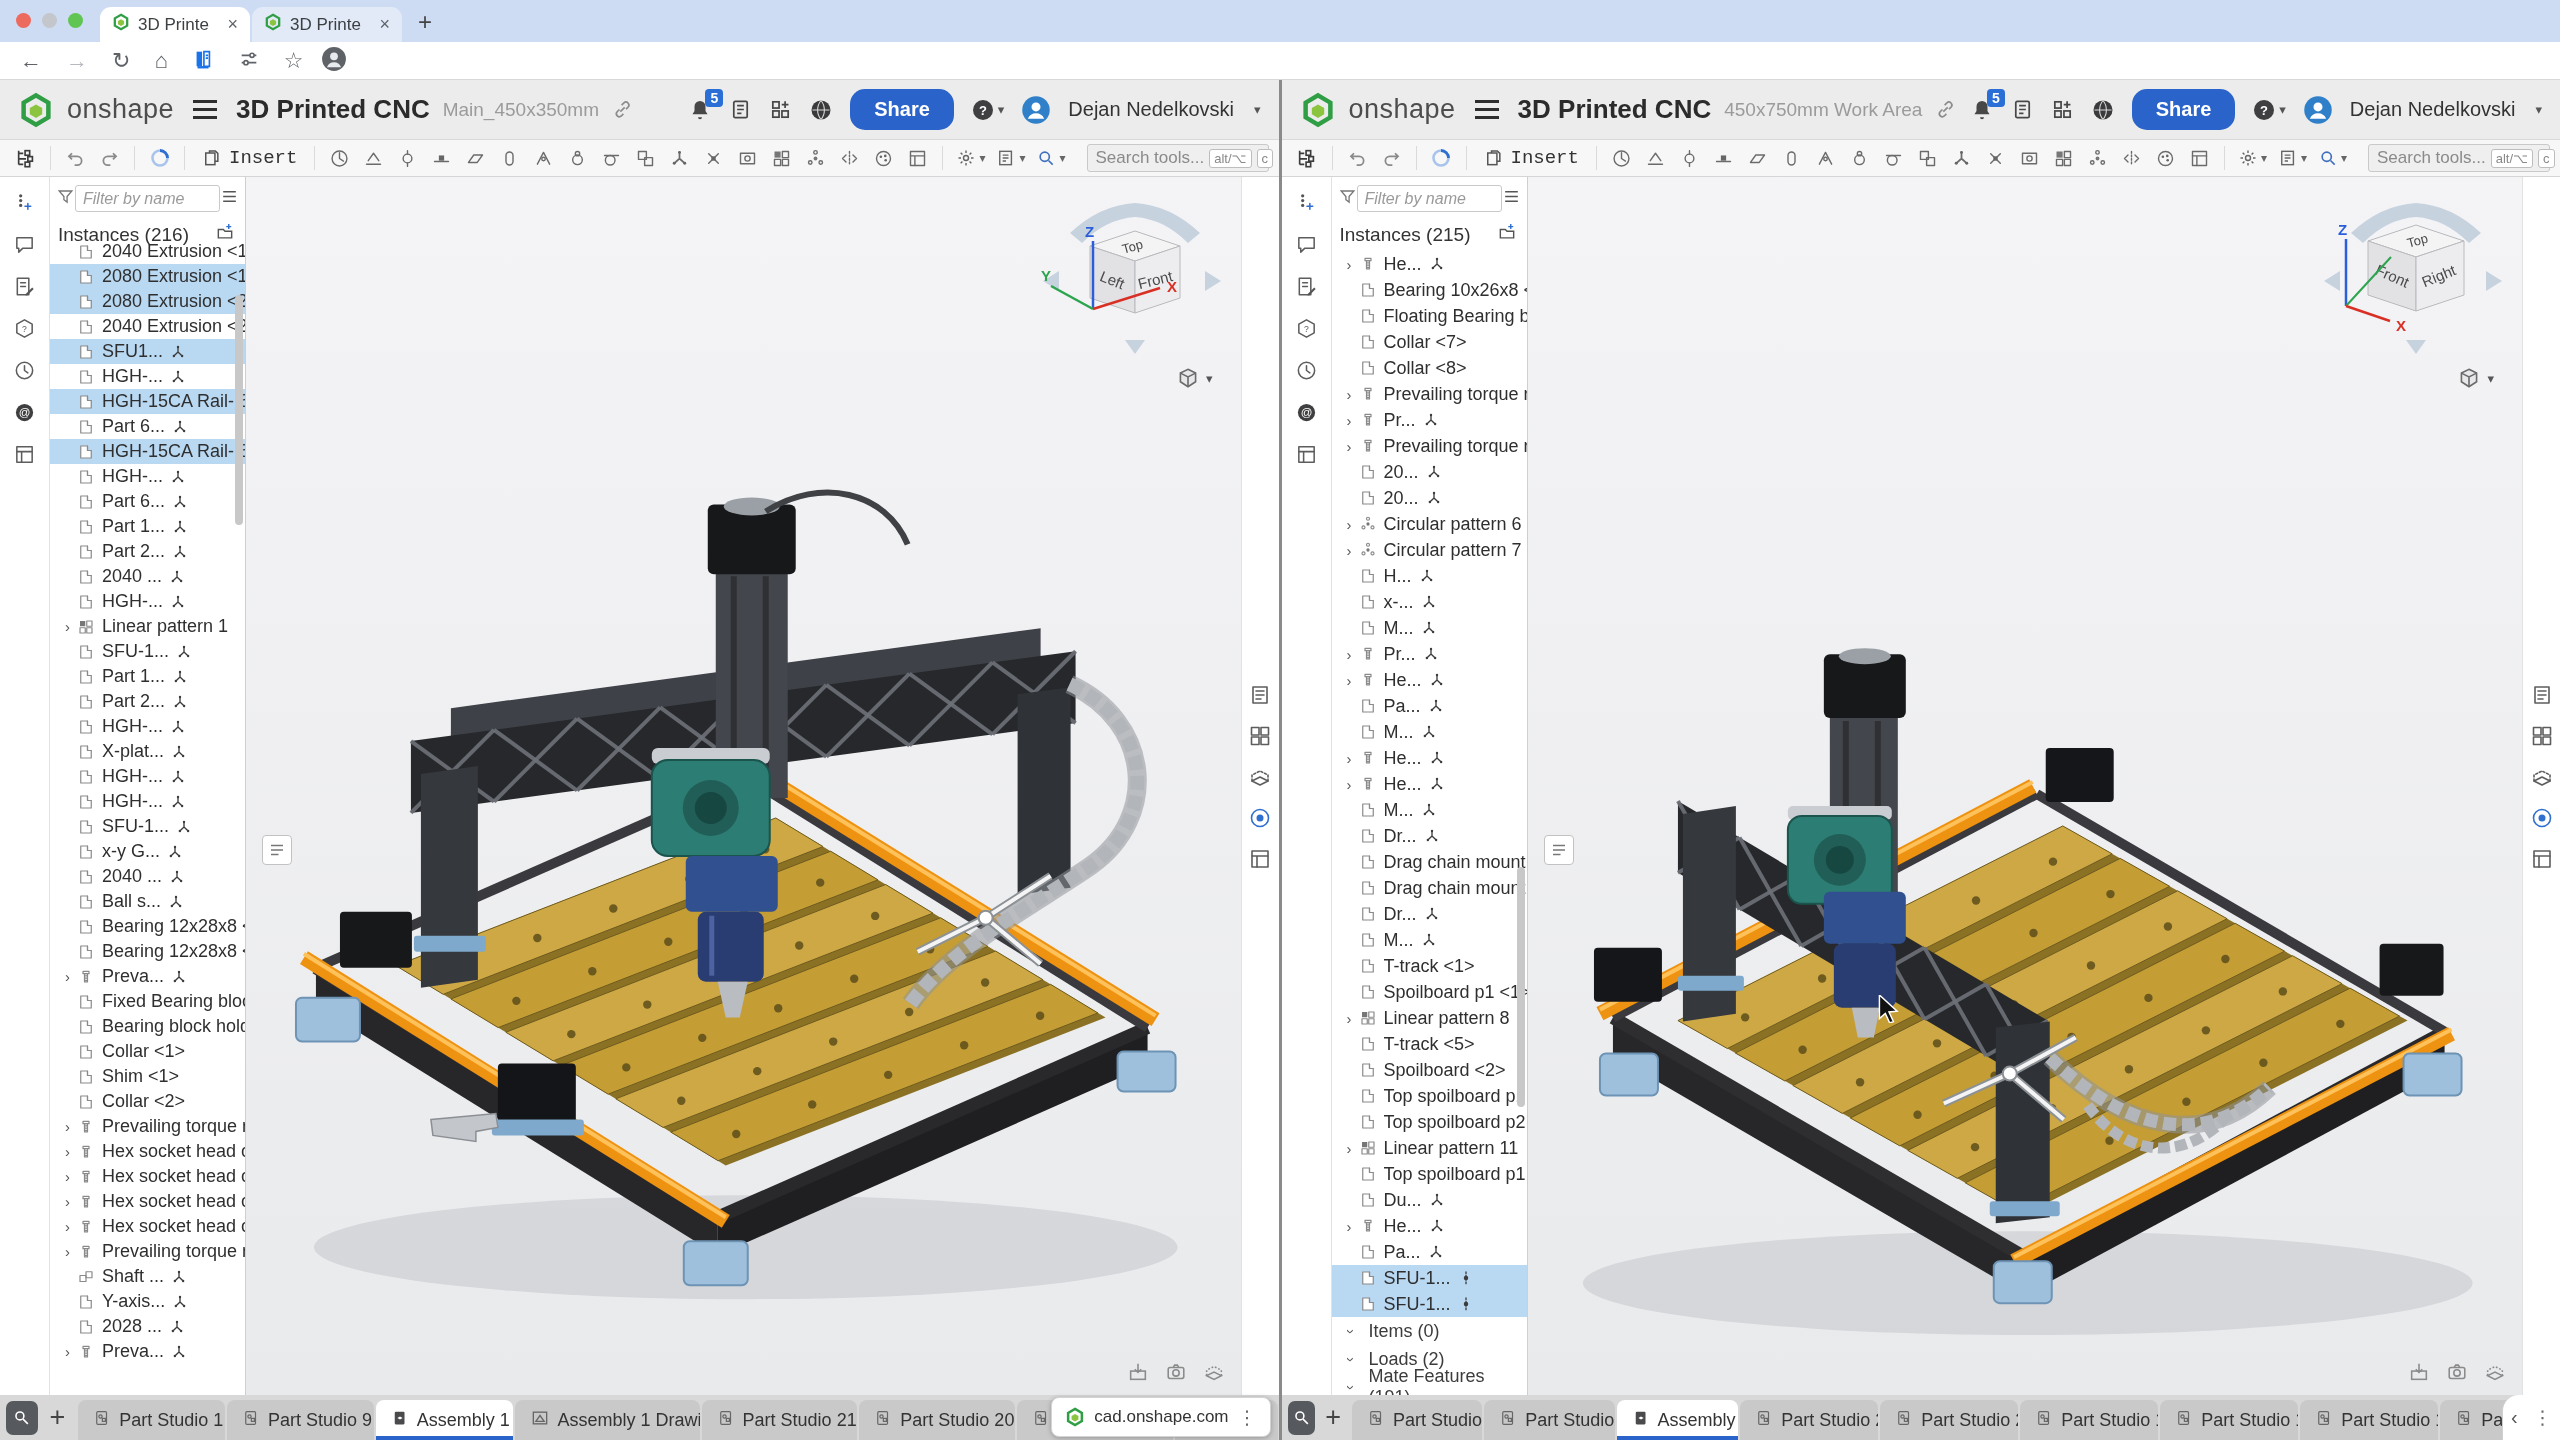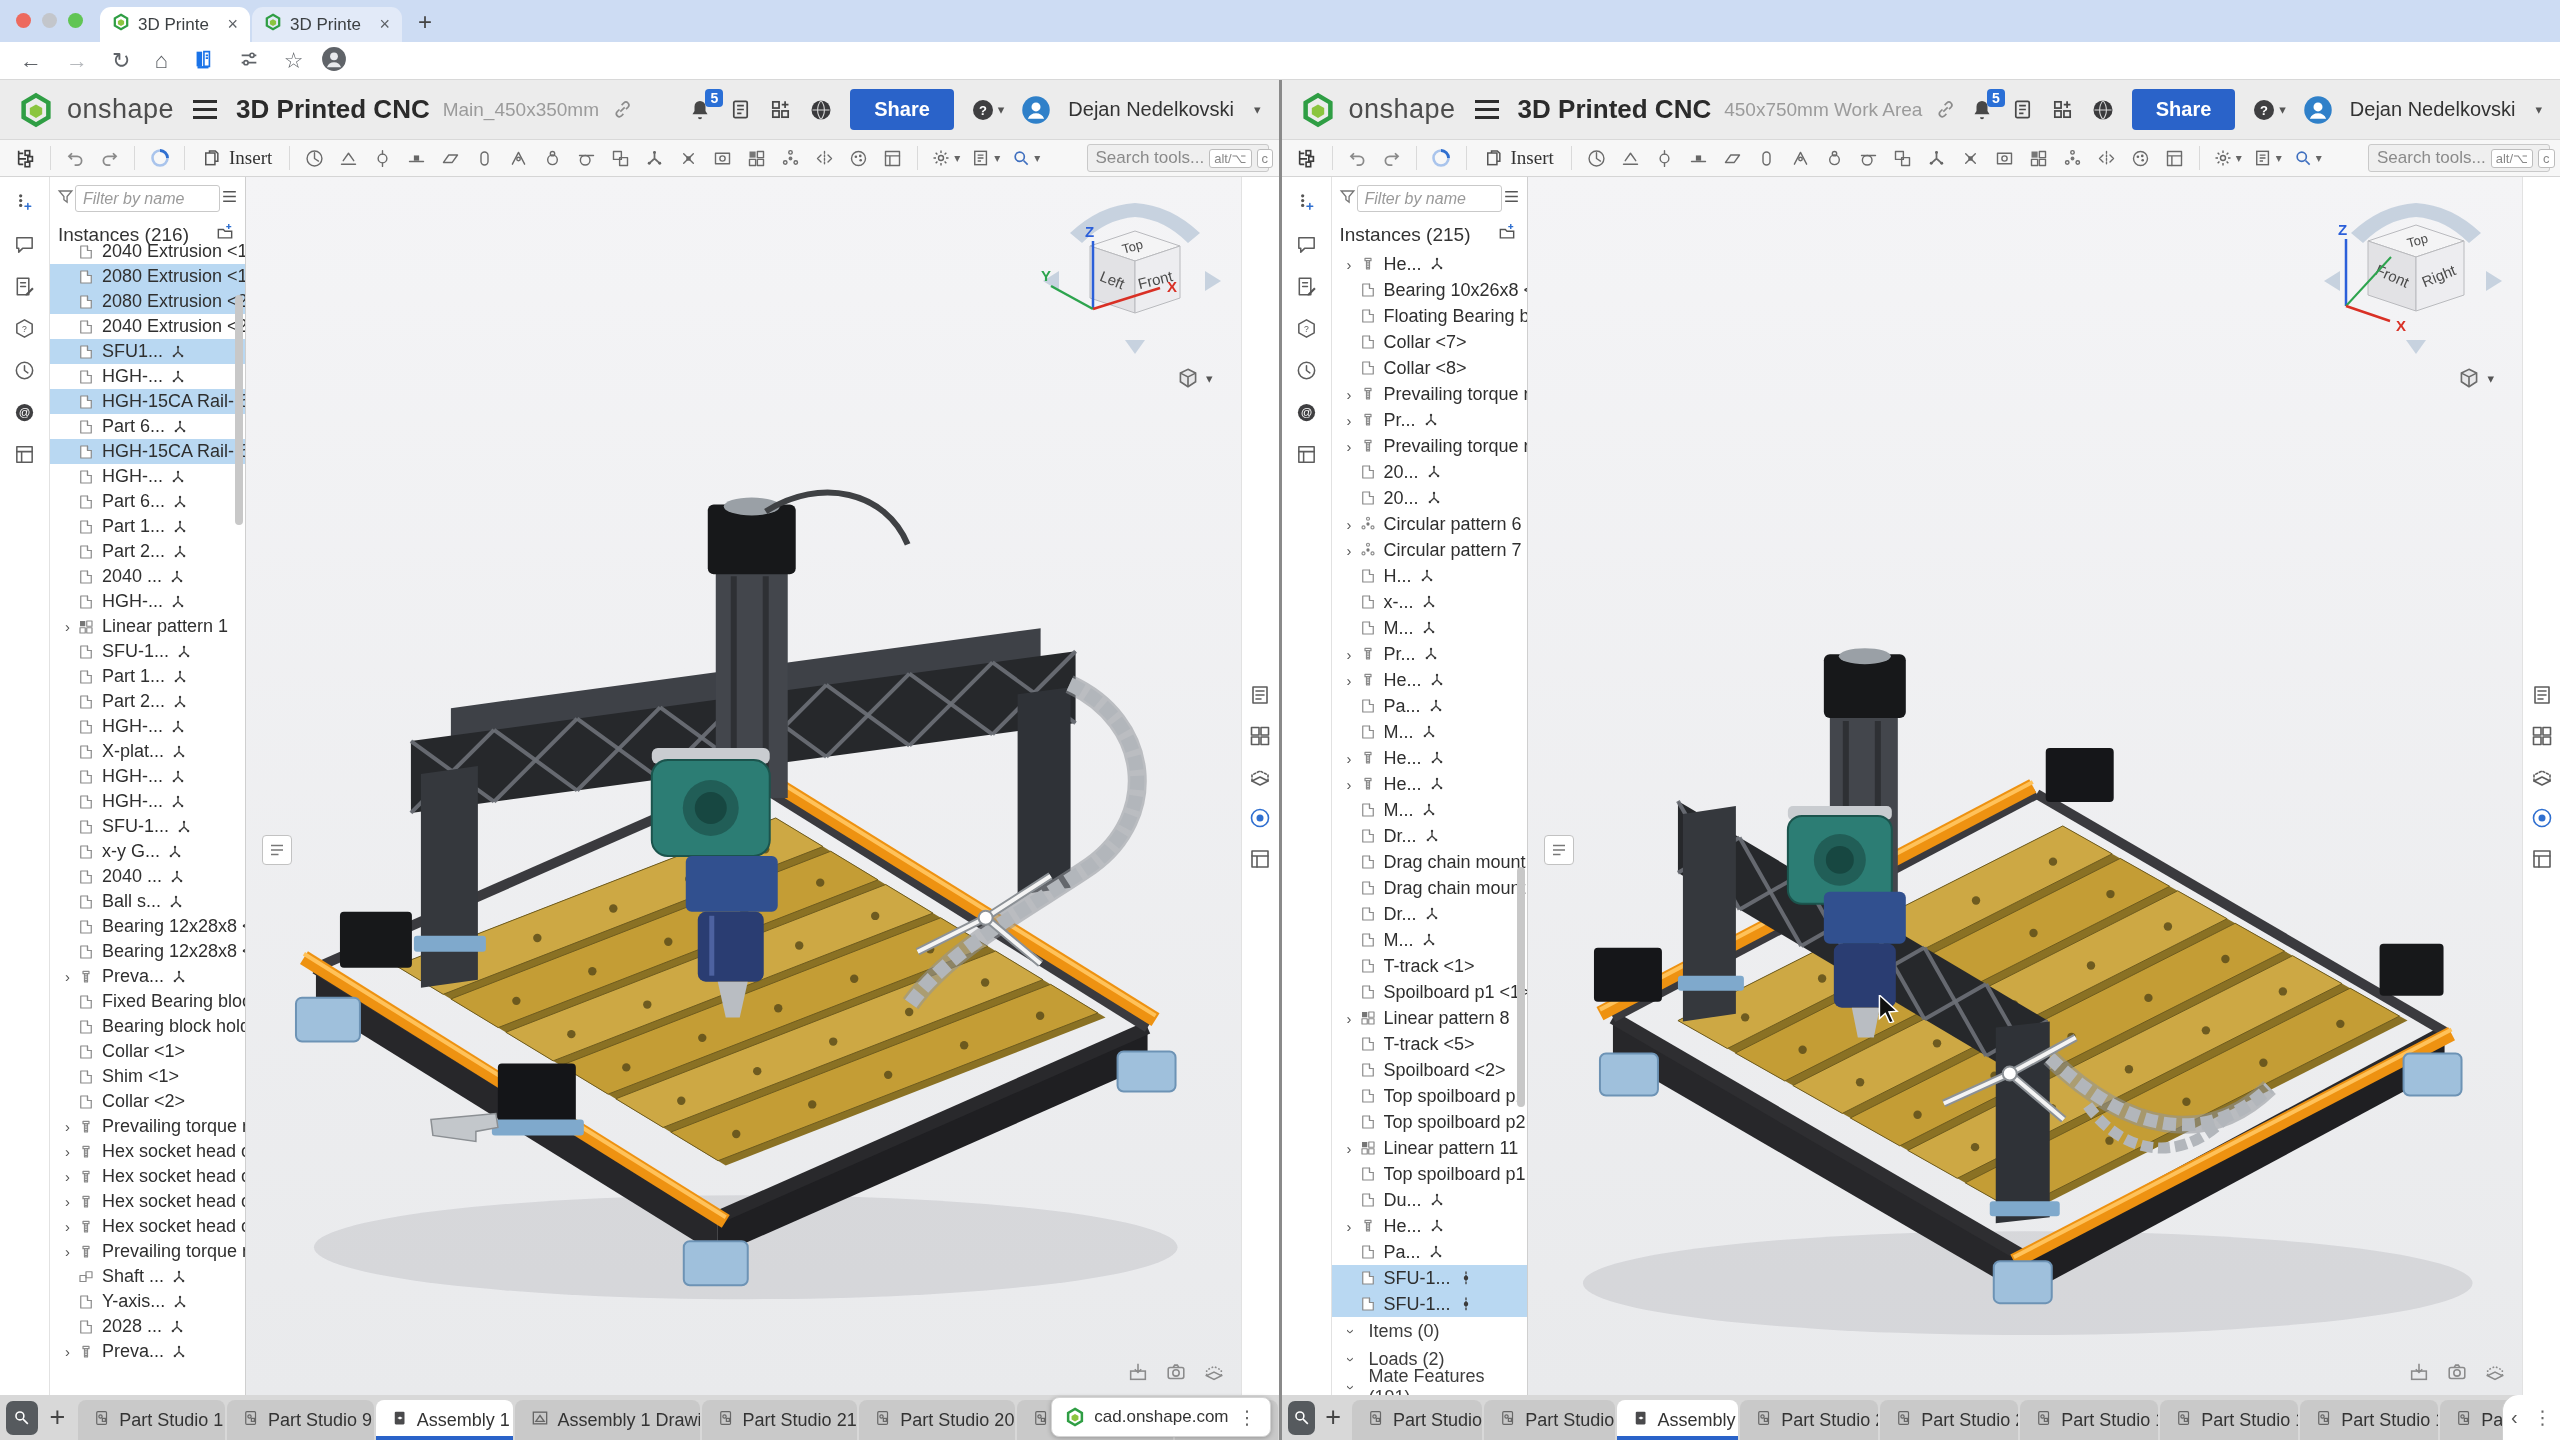--- a/index.html
+++ b/index.html
@@ -30,28 +30,28 @@
   .logo svg{display:block}
   .wordmark{font-size:27px;font-weight:500;color:#4d4d4d;letter-spacing:.5px}
   .hamburger{width:24px;height:3px;background:#2e2e2e;position:relative;margin:0 6px}
   .hamburger::before,.hamburger::after{content:"";position:absolute;left:0;width:24px;height:3px;background:#2e2e2e}
   .hamburger::before{top:-8px}.hamburger::after{top:8px}
   .doc-title{font-size:26px;font-weight:700;color:#2b2b2b;white-space:nowrap}
   .doc-sub{font-size:19px;color:#9b9b9b;white-space:nowrap}
   .header-right{margin-left:auto;display:flex;align-items:center;gap:17px}
   .hicon{position:relative;display:flex;align-items:center}
   .badge{position:absolute;top:-9px;right:-11px;background:#2a6fd6;color:#fff;font-size:14px;font-weight:700;padding:1px 5px;border-radius:4px;line-height:16px}
-  .share-btn{background:var(--accent);color:#fff;border:0;font-size:20px;font-weight:700;padding:9px 24px;border-radius:4px;font-family:inherit}
+  .share-btn{background:var(--accent);color:#fff;border:0;font-size:20px;font-weight:700;padding:9px 24px;border-radius:15px;font-family:inherit}
   .user-name{font-size:20px;color:#333;white-space:nowrap}
   .caret{font-size:13px;color:#555;margin-left:3px}
 
   .toolbar{height:37px;background:#f7f7f7;border-bottom:1px solid #d5d5d5;display:flex;align-items:center;padding:0 10px;gap:3px;flex:0 0 auto}
   .tb-ic{width:31px;height:29px;display:flex;align-items:center;justify-content:center;border-radius:3px}
   .tb-sep{width:1px;height:24px;background:#dadada;margin:0 6px}
-  .insert-btn{display:flex;align-items:center;gap:7px;background:none;border:0;font-size:19px;color:#333;font-family:Liberation Serif, serif;padding:0 8px}
+  .insert-btn{display:flex;align-items:center;gap:7px;background:none;border:0;font-size:19px;color:#333;font-family:Liberation Mono, monospace;padding:0 8px}
   .tools{display:flex;align-items:center;gap:3px}
   .dd{width:auto;padding:0 4px;gap:3px;font-size:12px;color:#666}
   .search-tools{margin-left:auto;width:182px;height:28px;border:1px solid #c9c9c9;background:#efefef;border-radius:3px;display:flex;align-items:center;font-size:17px;color:#8a8a8a;padding:0 8px;gap:5px;white-space:nowrap}
   .search-tools .kbd{border:1px solid #bdbdbd;border-radius:3px;font-size:13px;padding:0 4px;background:#fff;color:#888;line-height:17px}
   .search-tools .kbd:first-of-type{margin-left:auto}
 
   .main{flex:1;display:flex;min-height:0;position:relative}
   .strip-left{width:50px;border-right:1px solid #e2e2e2;display:flex;flex-direction:column;align-items:center;gap:15px;padding-top:14px;background:#fff;flex:0 0 auto}
   .strip-right{width:38px;border-left:1px solid #e2e2e2;display:flex;flex-direction:column;align-items:center;gap:13px;padding-top:506px;background:#fff;flex:0 0 auto}
 

